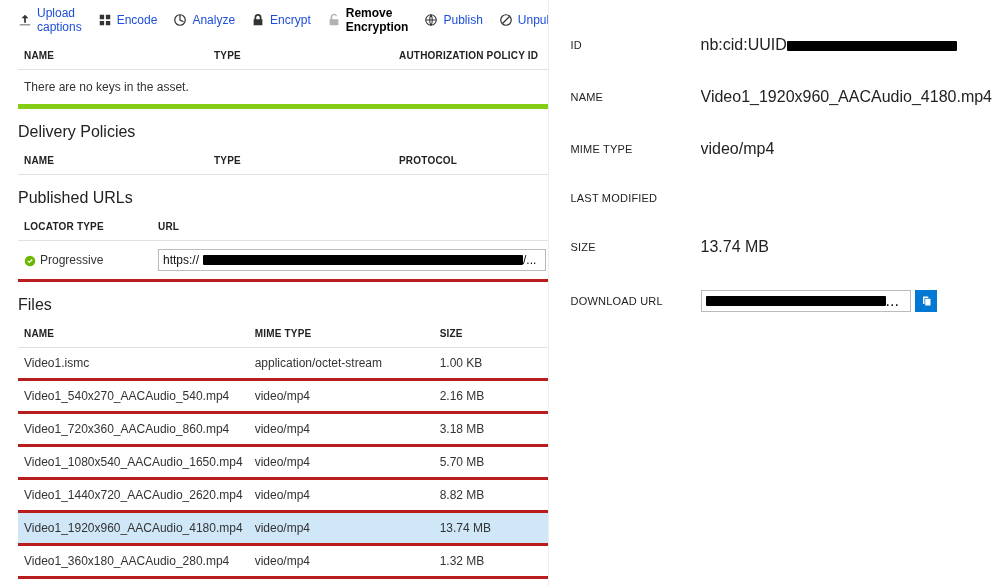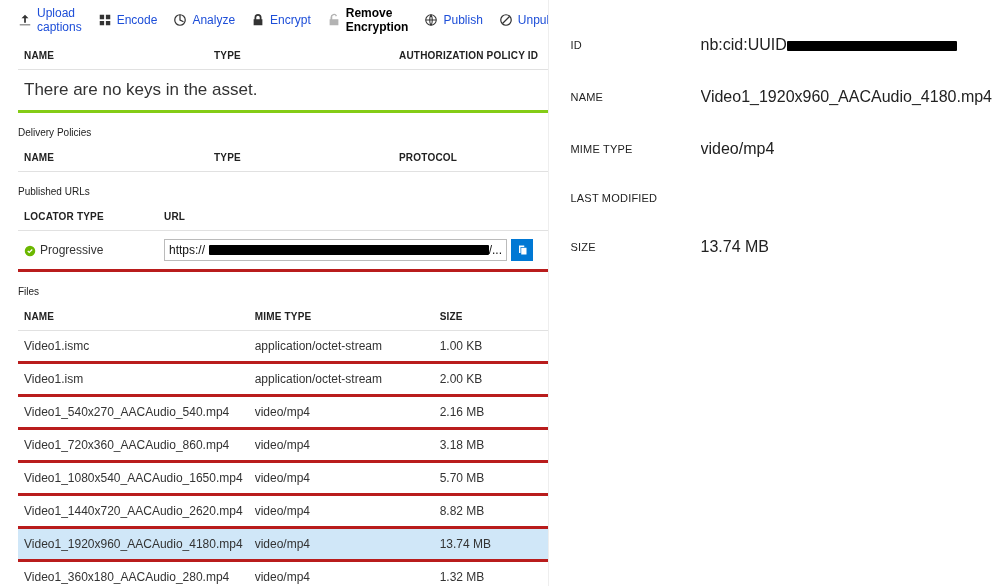--- a/index.html
+++ b/index.html
@@ -27,43 +27,43 @@
   align-items: center;
   gap: 5px;
   font-size: 12px;
   color: #1d4ed8;
   cursor: pointer;
 }
 .tool.disabled { color: #000000; cursor: default; font-weight: bold; }
 .tool .ic { width: 14px; height: 14px; display: inline-flex; align-items: center; justify-content: center; }
 .tool .ic svg { width: 14px; height: 14px; }
 
-.sect-title { font-size: 10px; color: #222; margin: 14px 0 6px 0; font-weight: 400; }
+.sect-title { font-size: 16px; color: #222; margin: 14px 0 6px 0; font-weight: 400; }
 
 .tbl { width: 560px; border-collapse: collapse; }
 .tbl th {
   text-align: left;
   font-size: 10px;
   font-weight: 600;
   color: #222;
   padding: 8px 6px;
   border-bottom: 1px solid #e1e1e1;
   letter-spacing: 0.2px;
 }
 .tbl td {
   padding: 8px 6px;
   font-size: 12px;
   border-bottom: 3px solid #b91c1c;
   color: #333;
 }
 .tbl tr.sel td { background: #d0e7f8; }
-.empty-msg { padding: 10px 6px; font-size: 17px; color: #333; border-bottom: 3px solid #84cc16; }
+.empty-msg { padding: 10px 6px; font-size: 12px; color: #333; border-bottom: 5px solid #84cc16; }
 
 .url-field {
-  display: flex; align-items: center; width: 343px;
+  display: flex; align-items: center; width: 388px;
   border: 1px solid #bbb; background: #fff; height: 22px;
 }
 .copy-btn {
   width: 22px; height: 22px; background: #0078d4;
   display: inline-flex; align-items: center; justify-content: center; cursor: pointer;
   margin-left: 4px;
 }
 .copy-btn svg { width: 12px; height: 12px; fill: #fff; }
 
 .detail-row { display: flex; padding: 8px 0; align-items: center; margin-top: 18px; }
@@ -213,25 +213,20 @@
         <th>SIZE</th>
       </tr>
         </thead>
       <tbody id="files-body">
           <tr>
             <td>Video1.ismc</td>
             <td>application/octet-stream</td>
             <td>1.00 KB</td>
           </tr>
           <tr>
-            <td>Video1.ism</td>
-            <td>application/octet-stream</td>
-            <td>2.00 KB</td>
-          </tr>
-          <tr>
             <td>Video1_540x270_AACAudio_540.mp4</td>
             <td>video/mp4</td>
             <td>2.16 MB</td>
           </tr>
           <tr>
             <td>Video1_720x360_AACAudio_860.mp4</td>
             <td>video/mp4</td>
             <td>3.18 MB</td>
           </tr>
           <tr>
@@ -271,14 +266,30 @@
       <div class="label">MIME TYPE</div>
       <div class="value">video/mp4</div>
     </div>
     <div class="detail-row">
       <div class="label">LAST MODIFIED</div>
     </div>
     <div class="detail-row">
       <div class="label">SIZE</div>
       <div class="value">13.74 MB</div>
     </div>
+    <div class="detail-row">
+      <div class="label">DOWNLOAD URL</div>
+      <div class="value" style="display:flex;align-items:center">
+        <span class="url-field" style="width:210px">
+          <span style="flex:1;padding:0 4px;display:flex;align-items:center;overflow:hidden">
+              <span class="redact" style="width:180px"></span>
+              <span style="color:#111">...</span>
+            </span>
+        </span>
+        <span class="copy-btn">
+          <svg viewBox="0 0 16 16">
+              <path d="M4 2h7v2H6v8H4zM7 5h7v9H7z"></path>
+            </svg>
+        </span>
+      </div>
+    </div>
   </div>
 </div>
 
 </body></html>

